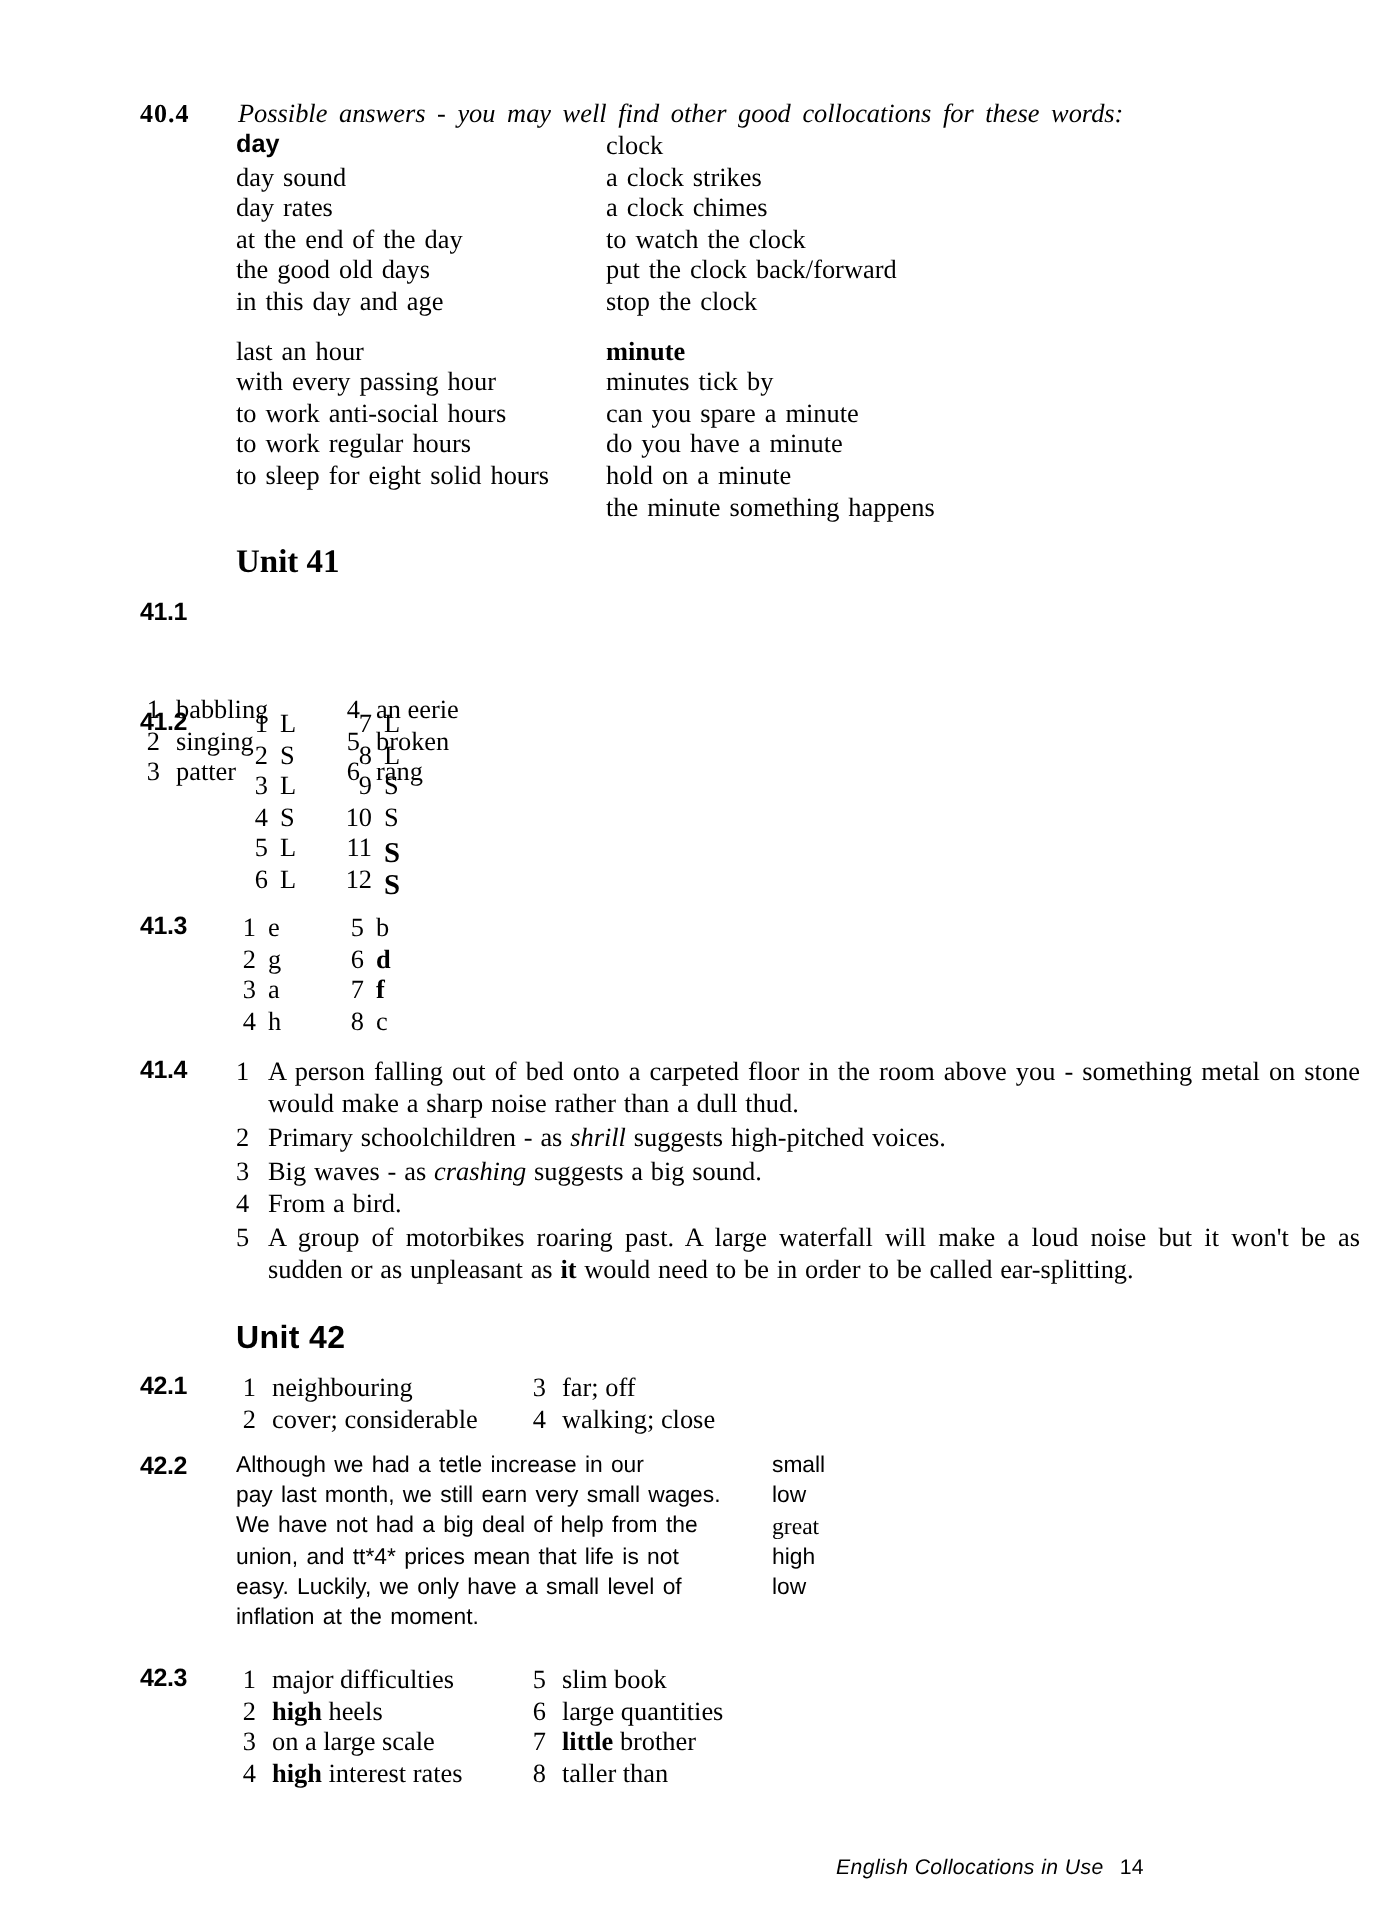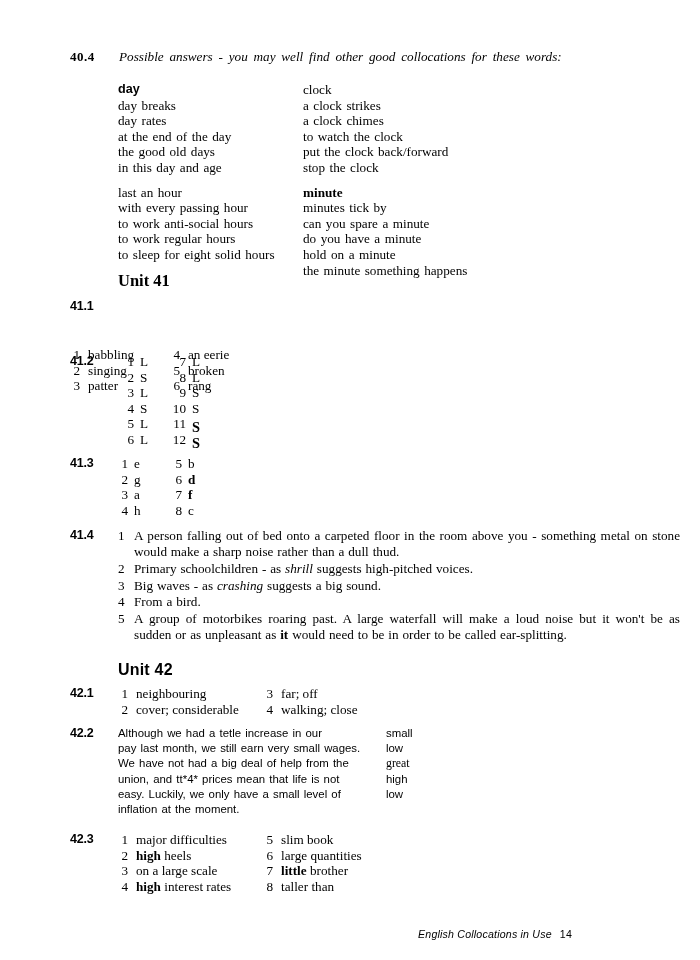--- a/index.html
+++ b/index.html
@@ -223,24 +223,24 @@
 <body>
 
 <div class="page">
 
   <div class="ex-block" style="left:70px; top:33px; width:600px;">
     <div class="ex-num serif">40.4</div>
     <div class="ex-body">
 
       <div class="intro-italic" style="margin-left:1px;">Possible answers - you may well find other good collocations for these words:</div>
 
-      <div class="colpair" style="margin-top:17px;">
+      <div class="colpair" style="margin-top:0;">
         <div class="col-a">
           <div class="head-sans-bold">day</div>
-          <div class="collocation-line">day breaks</div>
+          <div class="collocation-line">day sound</div>
           <div class="collocation-line">day rates</div>
           <div class="collocation-line">at the end of the day</div>
           <div class="collocation-line">the good old days</div>
           <div class="collocation-line">in this day and age</div>
         </div>
         <div class="col-b">
           <div class="head-serif-plain">clock</div>
           <div class="collocation-line">a clock strikes</div>
           <div class="collocation-line">a clock chimes</div>
           <div class="collocation-line">to watch the clock</div>

